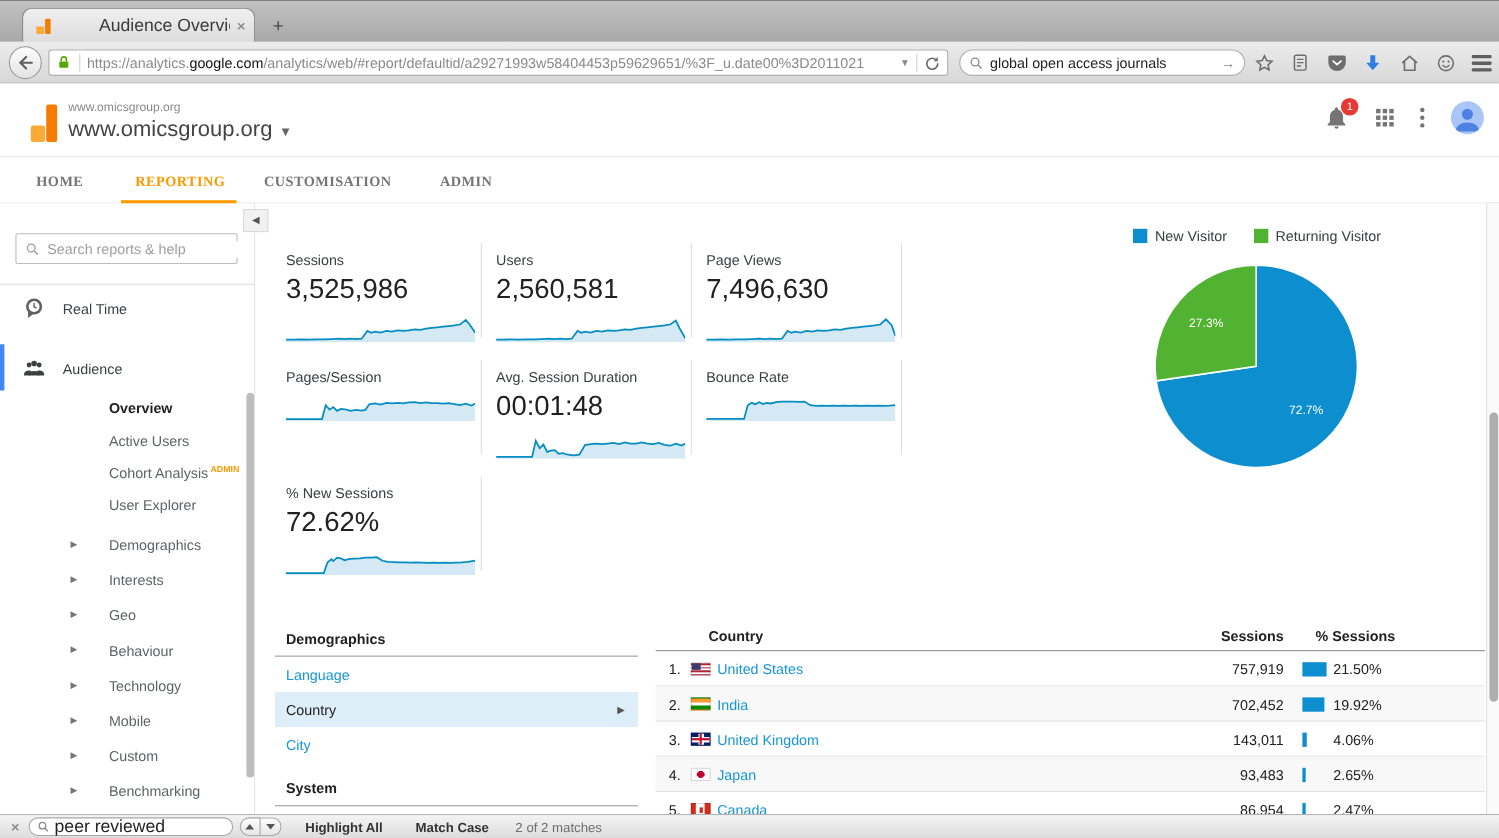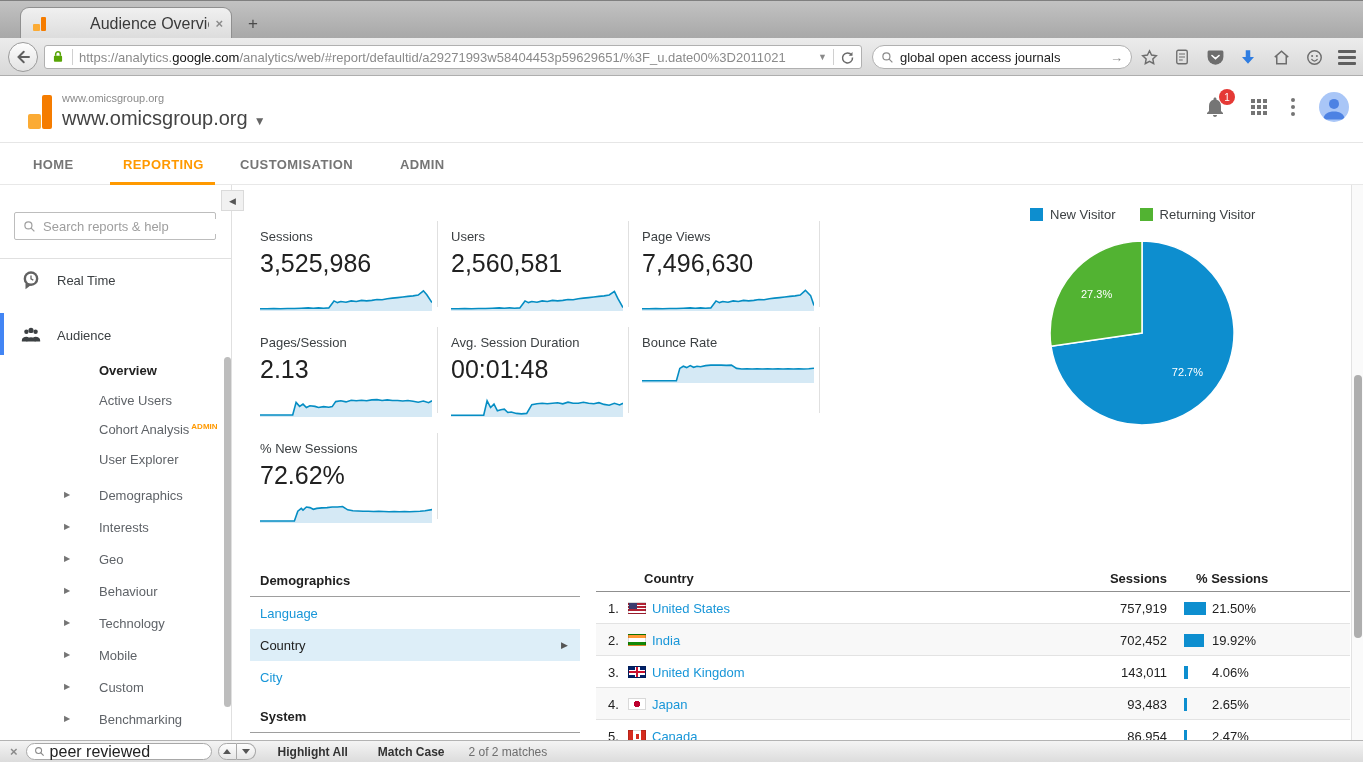--- a/index.html
+++ b/index.html
@@ -52,21 +52,21 @@
   .bell-wrap { position:relative; width:24px; height:24px; }
   .badge { position:absolute; right:-8px; top:-6px; min-width:16px; height:16px; background:#e53935; color:#fff;
     border-radius:8px; font-size:10px; display:flex; align-items:center; justify-content:center; padding:0 4px; }
   .grid-icon { display:grid; grid-template-columns:repeat(3,4px); grid-gap:2px; }
   .grid-icon i { width:4px; height:4px; background:#757575; }
   .dots-icon { display:flex; flex-direction:column; gap:3px; align-items:center; }
   .dots-icon i { width:4px; height:4px; background:#757575; border-radius:50%; }
   .avatar { width:30px; height:30px; border-radius:50%; overflow:hidden; background:#a9c6f7; }
 
   
-  .ga-nav { position:absolute; left:0; top:145px; width:100%; height:40px; background:#fff; border-bottom:1px solid #e8e8e8; }
+  .ga-nav { position:absolute; left:0; top:145px; width:100%; height:40px; background:#fff; border-bottom:1px solid #e8e8e8;font-family:Liberation Serif, serif; }
   .ga-nav .nav-item { position:absolute; top:12px; font-size:13px; font-weight:bold; letter-spacing:.4px; color:#757575; }
   .ga-nav .nav-item.active { color:#f90; }
   .nav-underline { position:absolute; left:110px; top:37px; width:105px; height:3px; background:#f90; }
 
   
   .sidebar { position:absolute; left:0; top:185px; width:232px; height:555px; background:#fff; border-right:1px solid #e0e0e0; overflow:hidden; }
   .side-search { position:absolute; left:14px; top:27px; width:202px; height:28px; border:1px solid #bdbdbd; border-radius:2px;
     display:flex; align-items:center; padding:0 8px; }
   .side-search input { border:none; outline:none; flex:1; font-size:13px; color:#444; font-family:inherit; }
   .side-search input::placeholder { color:#9e9e9e; }
@@ -377,21 +377,20 @@
     <div class="mcard" style="left:410px;top:38px">
       <div class="mlabel">Page Views</div>
       <div class="mvalue">7,496,630</div>
       <svg width="172" height="28" viewBox="0 0 172 28" preserveAspectRatio="none">
           <polygon class="sarea" points="0,28 0.0,25.8 6.9,25.8 13.8,25.5 20.6,25.8 27.5,25.5 34.4,25.5 41.3,25.2 48.2,24.9 53.3,25.2 58.5,24.9 63.6,25.2 68.8,24.9 74.0,17.9 77.4,19.6 80.8,18.5 86.0,19.3 91.2,17.9 96.3,18.5 101.5,17.4 106.6,17.9 111.8,17.4 117.0,16.5 122.1,16.8 127.3,15.7 132.4,15.1 137.6,14.6 142.8,14.0 147.9,13.4 153.1,12.9 158.2,12.0 163.4,7.3 168.6,12.6 172.0,22.4 172,28"></polygon>
           <polyline class="sline" points="0.0,25.8 6.9,25.8 13.8,25.5 20.6,25.8 27.5,25.5 34.4,25.5 41.3,25.2 48.2,24.9 53.3,25.2 58.5,24.9 63.6,25.2 68.8,24.9 74.0,17.9 77.4,19.6 80.8,18.5 86.0,19.3 91.2,17.9 96.3,18.5 101.5,17.4 106.6,17.9 111.8,17.4 117.0,16.5 122.1,16.8 127.3,15.7 132.4,15.1 137.6,14.6 142.8,14.0 147.9,13.4 153.1,12.9 158.2,12.0 163.4,7.3 168.6,12.6 172.0,22.4"></polyline>
         </svg>
     </div>
     <div class="mcard" style="left:28px;top:144px">
       <div class="mlabel">Pages/Session</div>
-      <div class="mvalue">2.13</div>
       <svg width="172" height="28" viewBox="0 0 172 28" preserveAspectRatio="none">
           <polygon class="sarea" points="0,28 0.0,26.0 6.9,26.0 13.8,26.0 20.6,26.0 27.5,26.0 32.7,26.0 36.1,13.4 39.6,17.4 43.0,15.1 46.4,18.5 49.9,16.8 55.0,17.4 58.5,18.5 63.6,17.6 68.8,18.2 72.2,17.6 75.7,12.6 80.8,11.8 86.0,12.9 91.2,11.2 96.3,11.8 101.5,11.2 106.6,11.8 111.8,10.9 117.0,10.6 122.1,11.5 127.3,10.9 132.4,11.5 137.6,11.5 142.8,12.0 147.9,11.5 153.1,12.3 158.2,13.2 163.4,12.0 168.6,13.7 172.0,11.8 172,28"></polygon>
           <polyline class="sline" points="0.0,26.0 6.9,26.0 13.8,26.0 20.6,26.0 27.5,26.0 32.7,26.0 36.1,13.4 39.6,17.4 43.0,15.1 46.4,18.5 49.9,16.8 55.0,17.4 58.5,18.5 63.6,17.6 68.8,18.2 72.2,17.6 75.7,12.6 80.8,11.8 86.0,12.9 91.2,11.2 96.3,11.8 101.5,11.2 106.6,11.8 111.8,10.9 117.0,10.6 122.1,11.5 127.3,10.9 132.4,11.5 137.6,11.5 142.8,12.0 147.9,11.5 153.1,12.3 158.2,13.2 163.4,12.0 168.6,13.7 172.0,11.8"></polyline>
         </svg>
     </div>
     <div class="mcard" style="left:219px;top:144px">
       <div class="mlabel">Avg. Session Duration</div>
       <div class="mvalue">00:01:48</div>
       <svg width="172" height="28" viewBox="0 0 172 28" preserveAspectRatio="none">
           <polygon class="sarea" points="0,28 0.0,26.3 6.9,26.3 13.8,26.3 20.6,26.3 27.5,26.3 32.7,26.3 36.1,11.8 39.6,18.5 43.0,15.1 46.4,21.8 49.9,20.7 53.3,20.2 56.8,23.5 60.2,23.0 65.4,24.4 70.5,24.9 75.7,24.4 80.8,15.7 86.0,14.8 91.2,14.3 96.3,14.8 101.5,14.3 106.6,13.7 111.8,14.8 117.0,13.2 122.1,14.3 127.3,14.3 132.4,13.2 137.6,14.3 142.8,14.8 147.9,13.7 153.1,15.4 158.2,16.2 163.4,14.3 168.6,16.0 172.0,14.3 172,28"></polygon>

